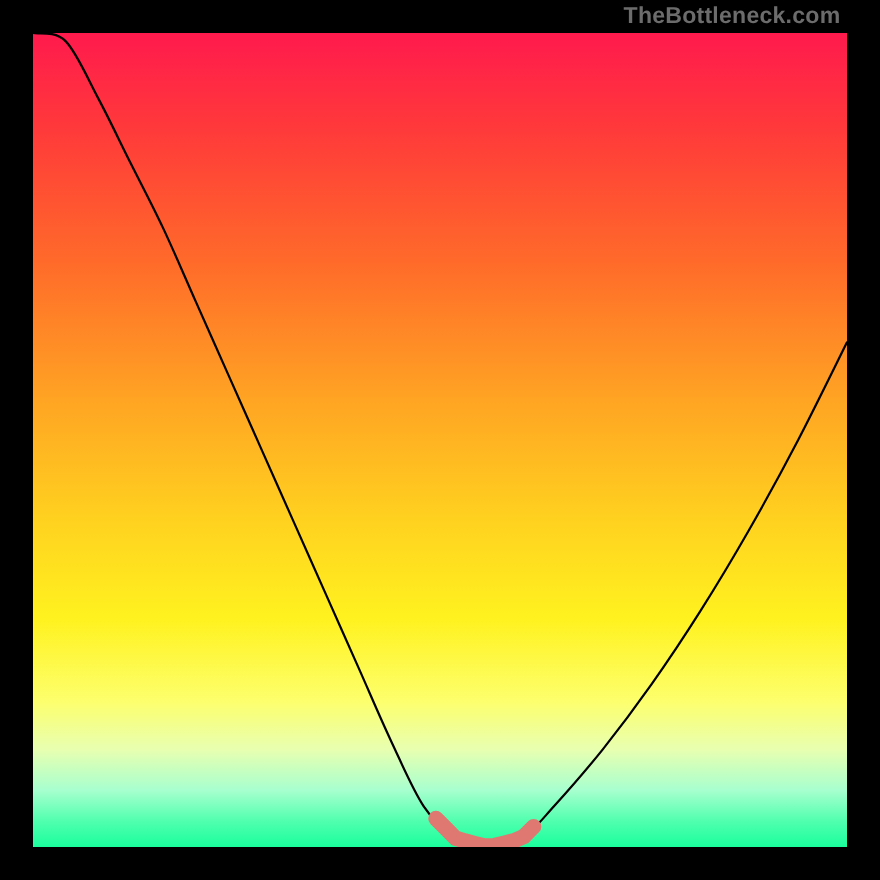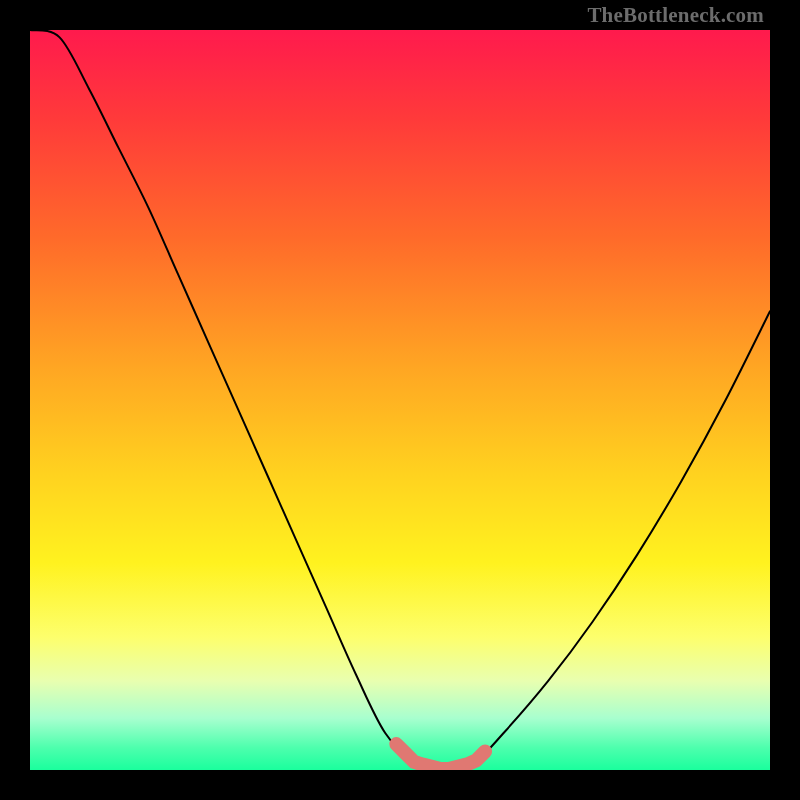--- a/index.html
+++ b/index.html
@@ -41,21 +41,21 @@
       #e8ffb0 88%,
       #a8ffcf 93%,
       #4dffad 97%,
       #1aff9d 100%
     );
   }
   .watermark {
     position: absolute;
     top: 3px;
     right: 36px;
-    font-family: Liberation Serif, serif;
+    font-family: Liberation Sans, sans-serif;
     font-size: 21px;
     font-weight: 600;
     color: #6c6c6c;
     letter-spacing: 0.2px;
     user-select: none;
   }
   svg.curve {
     position: absolute;
     left: 0; top: 0;
     width: 740px;

